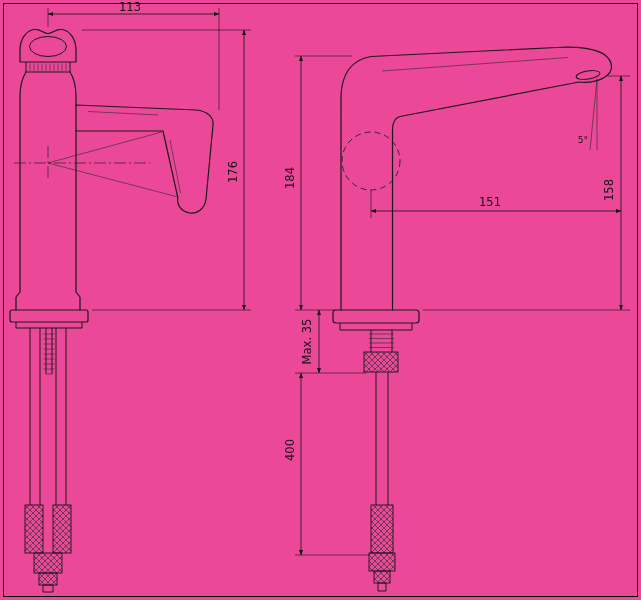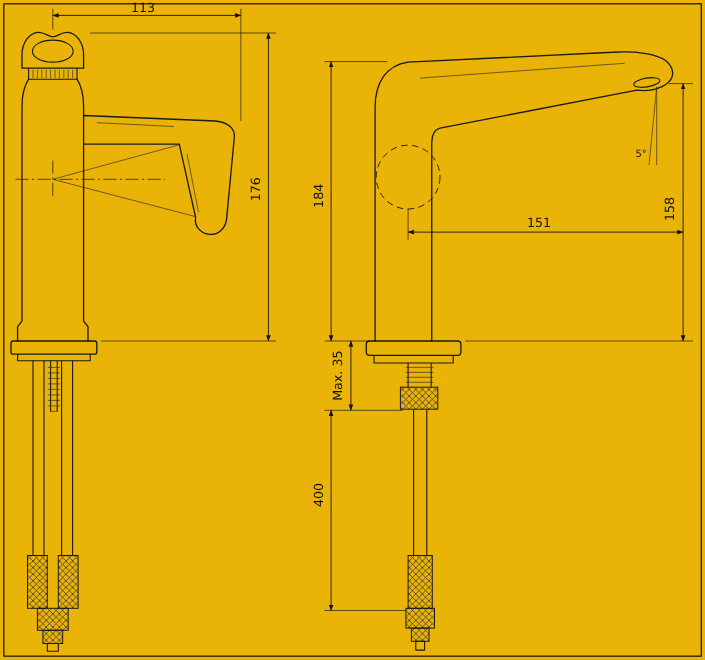--- a/index.html
+++ b/index.html
@@ -1,16 +1,16 @@
 <!DOCTYPE html>
 <html><head>
 <meta charset="utf-8">
 <style>
   html,body{margin:0;padding:0;background:#fff;}
-  .frame{width:641px;height:600px;position:relative;background:#eab308;overflow:hidden;}
+  .frame{width:641px;height:600px;position:relative;background:#ec4899;overflow:hidden;}
   svg{position:absolute;left:0;top:0;}
   .outline{fill:none;stroke:#1a1a1a;stroke-width:1.2;stroke-linejoin:round;stroke-linecap:round;}
   .mid{fill:none;stroke:#1a1a1a;stroke-width:1;stroke-linejoin:round;}
   .thin{fill:none;stroke:#2a2a2a;stroke-width:0.6;}
   .dim{fill:none;stroke:#111;stroke-width:0.8;}
   .ext{fill:none;stroke:#111;stroke-width:0.6;}
   .cl{fill:none;stroke:#222;stroke-width:0.7;stroke-dasharray:12 3 2 3;}
   .dash{fill:none;stroke:#222;stroke-width:0.9;stroke-dasharray:6 4;}
   .hatch{fill:url(#xh);stroke:#1a1a1a;stroke-width:0.9;}
   text{font-family:"DejaVu Sans","Liberation Sans",sans-serif;font-size:11.5px;fill:#111;}

